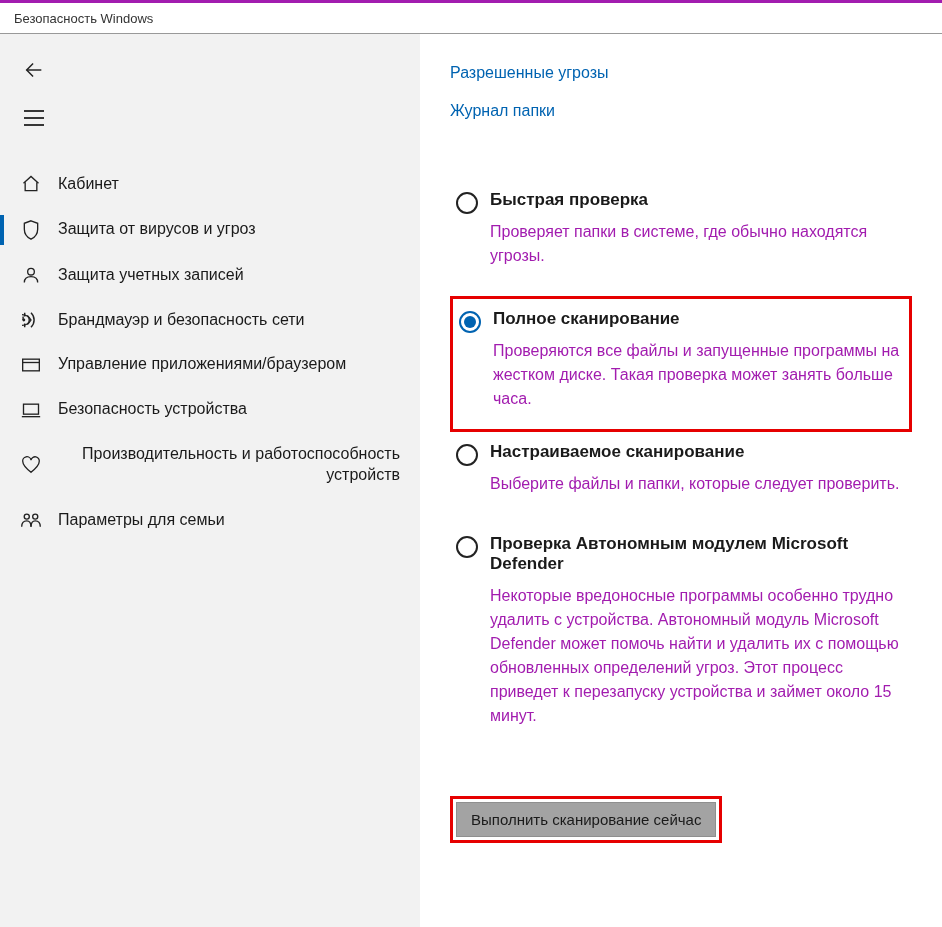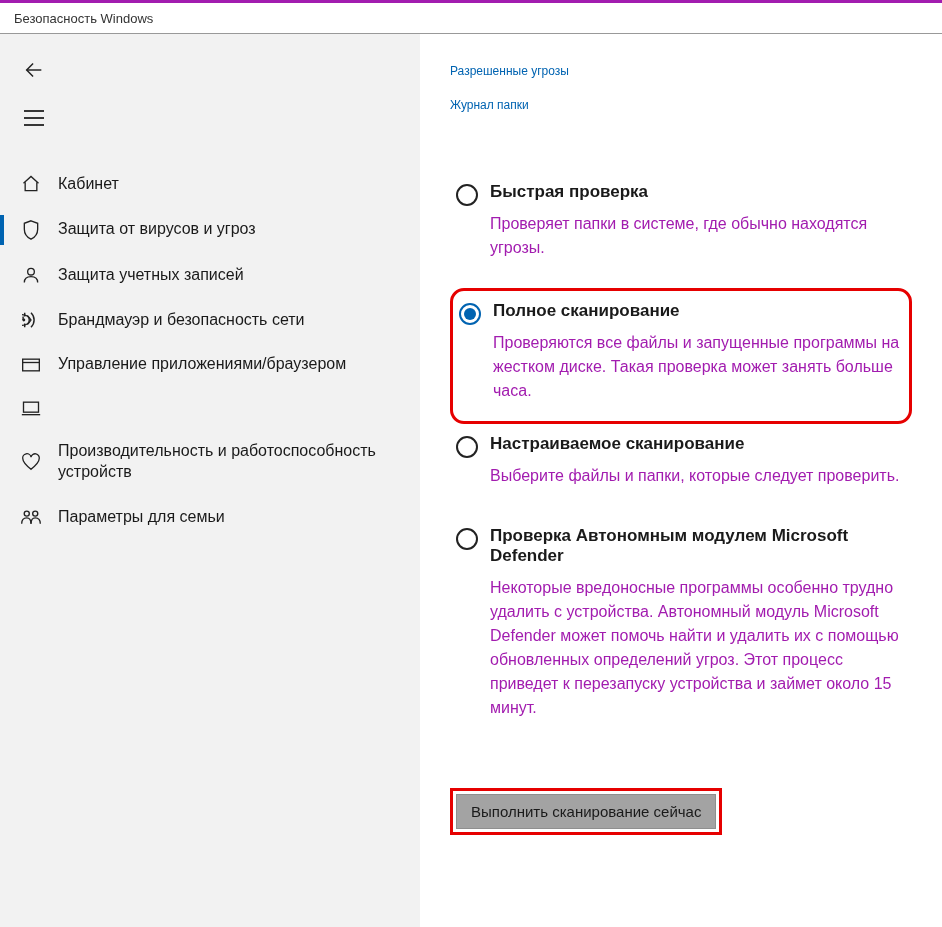--- a/index.html
+++ b/index.html
@@ -37,46 +37,46 @@
   }
   .nav { padding-top: 10px; }
   .nav-item {
     display:flex; align-items:center;
     padding: 12px 20px 12px 18px;
     cursor:pointer;
     position:relative;
     line-height:1.3;
   }
   .nav-item .icon { width: 26px; display:flex; justify-content:center; margin-right:14px; flex-shrink:0; }
-  .nav-item .label { font-size:16px; }
+  .nav-item .label { font-size:16px;text-align:right; }
   .nav-item.active::before {
     content:"";
     position:absolute; left:0; top:8px; bottom:8px; width:4px; background:#0063b1;
   }
   .content {
     flex:1;
     padding: 30px 30px 30px 30px;
     overflow:auto;
   }
   .link {
     color:#0063b1;
-    font-size:12px;
+    font-size:16px;
     cursor:pointer;
     display:block;
     margin-bottom:20px;
   }
   .scan-options { margin-top:60px; }
   .option {
     display:flex;
     align-items:flex-start;
     padding: 10px 6px 28px 6px;
   }
   .option.highlight {
     border: 3px solid #e60000;
-    border-radius:14px;
+    border-radius:0;
     padding: 10px 8px 18px 6px;
   }
   .radio {
     width:22px; height:22px; border:2px solid #222; border-radius:50%;
     margin-right:12px; margin-top:2px; flex-shrink:0;
     position:relative;
     cursor:pointer;
     background:#fff;
   }
   .radio.selected { border-color:#0063b1; }
@@ -178,20 +178,21 @@
         </span>
         <span class="label">Управление приложениями/браузером</span>
       </div>
       <div class="nav-item">
         <span class="icon">
           <svg width="20" height="18" viewBox="0 0 24 20" fill="none" stroke="#222" stroke-width="1.6">
             <rect x="3" y="3" width="18" height="12"></rect>
               <line x1="1" y1="18" x2="23" y2="18"></line>
           </svg>
         </span>
+        <span class="label">Безопасность устройства</span>
       </div>
       <div class="nav-item">
         <span class="icon">
           <svg width="20" height="18" viewBox="0 0 24 22" fill="none" stroke="#222" stroke-width="1.6">
             <path d="M12 20 C 6 15 2 11 2 7 A 5 5 0 0 1 12 5 A 5 5 0 0 1 22 7 C 22 11 18 15 12 20 Z"></path>
           </svg>
         </span>
         <span class="label">Производительность и работоспособность устройств</span>
       </div>
       <div class="nav-item">

